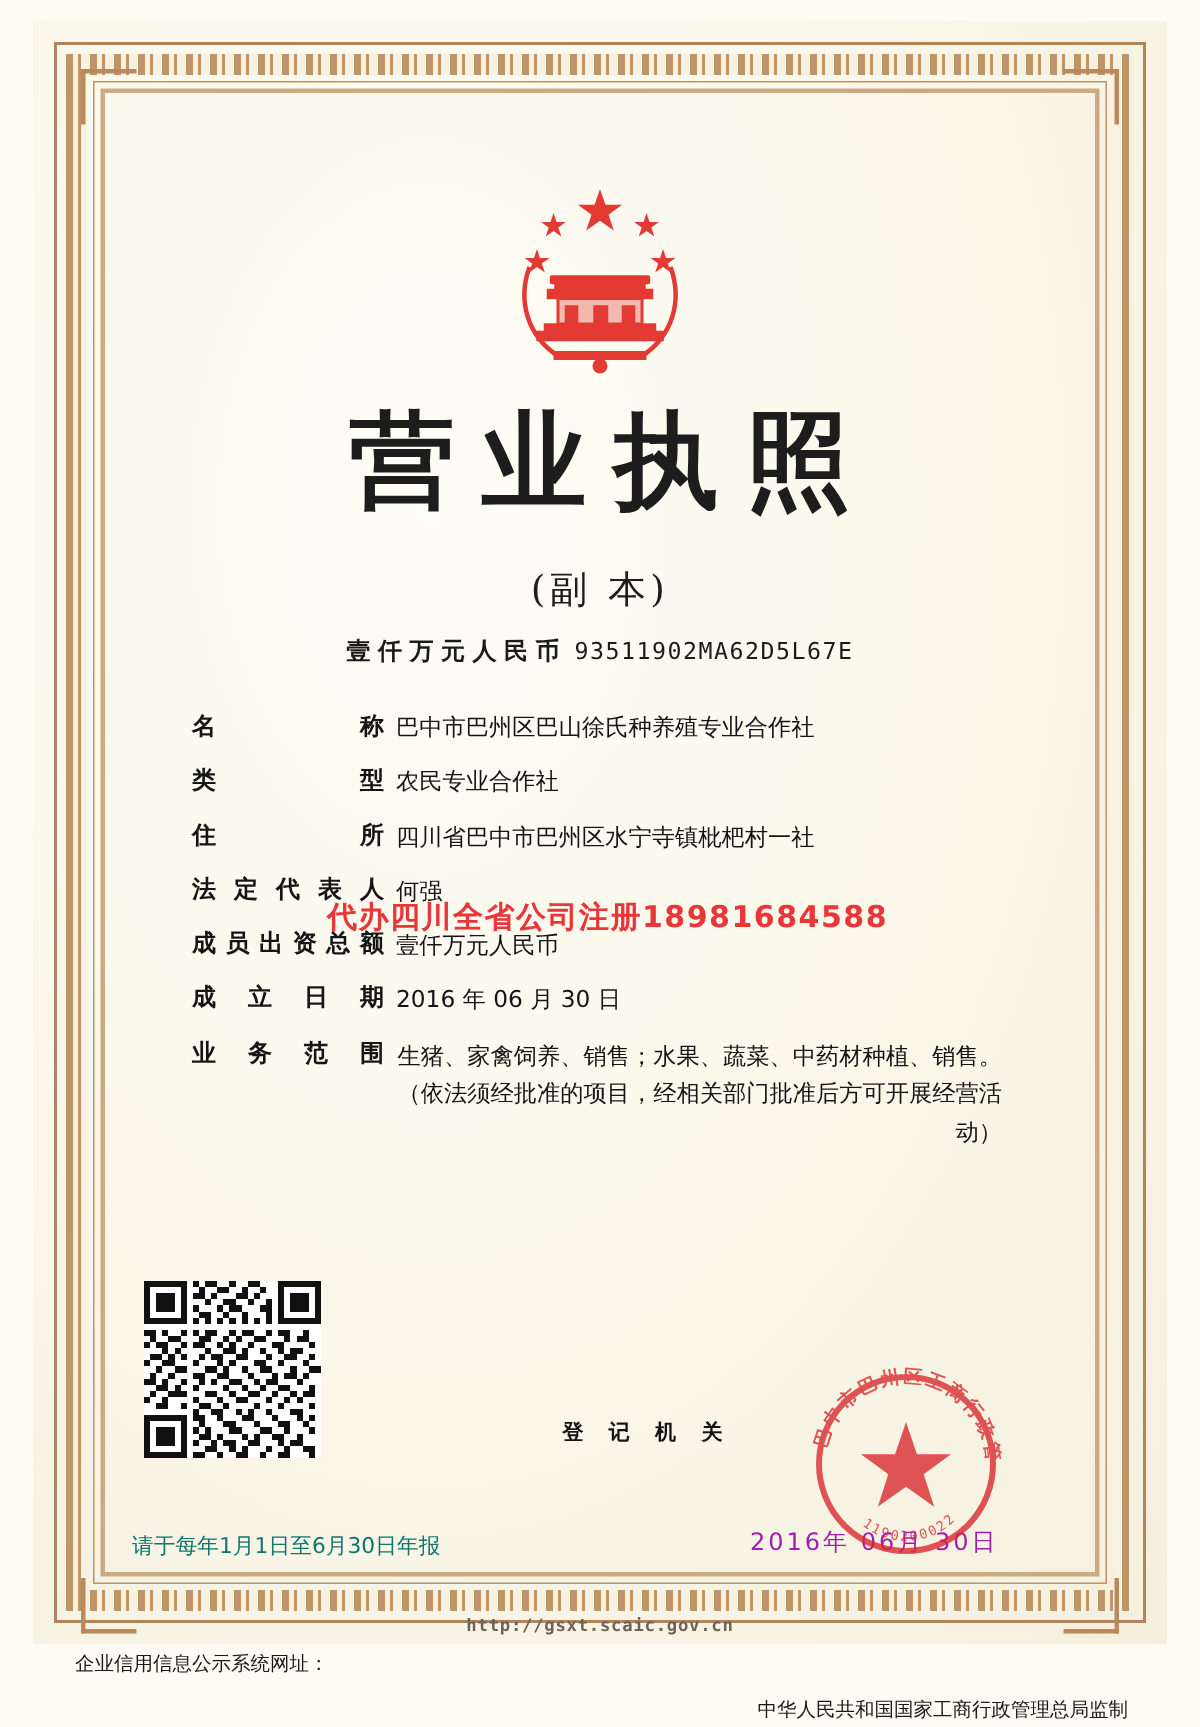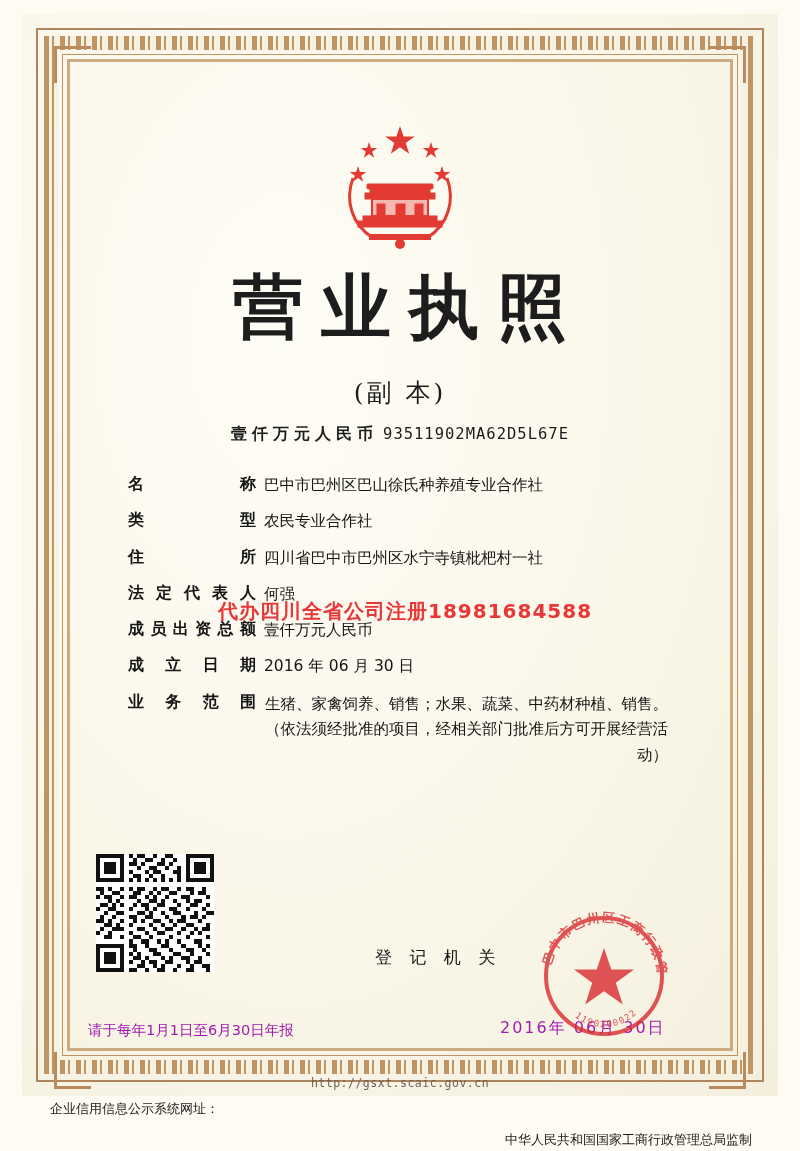--- a/index.html
+++ b/index.html
@@ -181,59 +181,60 @@
     top: 854px;
     width: 118px; height: 118px;
     background: #ffffff;
   }
 
   
   #registrar {
     position: absolute;
     left: 375px;
     top: 946px;
-    font-size: 17px;
+    font-size: 14px;
     letter-spacing: 6px;
     color: #141414;
-    font-weight: 400;
+    font-weight: 700;
   }
   #issue-date {
     position: absolute;
     left: 500px;
     top: 1018px;
     font-size: 16px;
     color: #a21caf;
     letter-spacing: 2px;
   }
   #annual-note {
     position: absolute;
     left: 88px;
     top: 1021px;
     font-size: 14.5px;
-    color: #a21caf;
+    color: #0f766e;
   }
 
   
   #seal {
     position: absolute;
     left: 528px;
     top: 900px;
     width: 152px; height: 152px;
   }
 
   
   #inner-url {
     position: absolute;
     left: 0; width: 100%;
     top: 1076px;
     text-align: center;
     font-family: "DejaVu Sans Mono", "Liberation Mono", monospace;
     font-size: 11.5px;
     color: #6d6257;
     letter-spacing: 0.5px;
+    font-weight: bold;
   }
 
   
   #footer-left {
     position: absolute;
     left: 50px;
     top: 1100px;
     font-size: 13px;
     color: #1a1a1a;
   }

